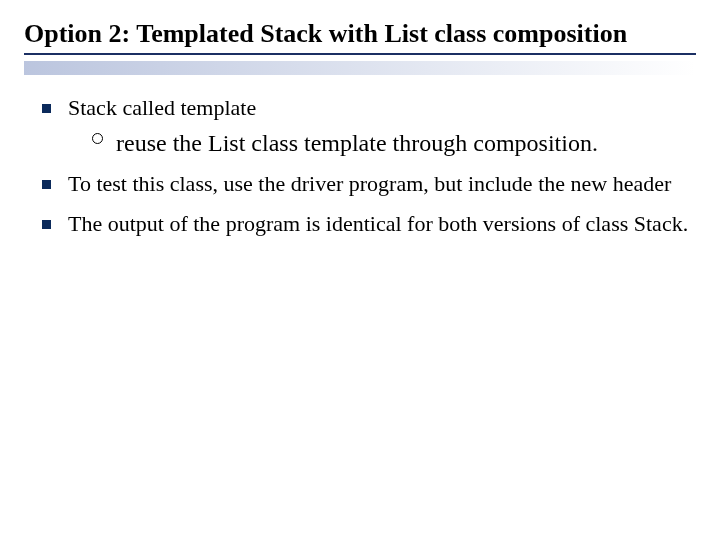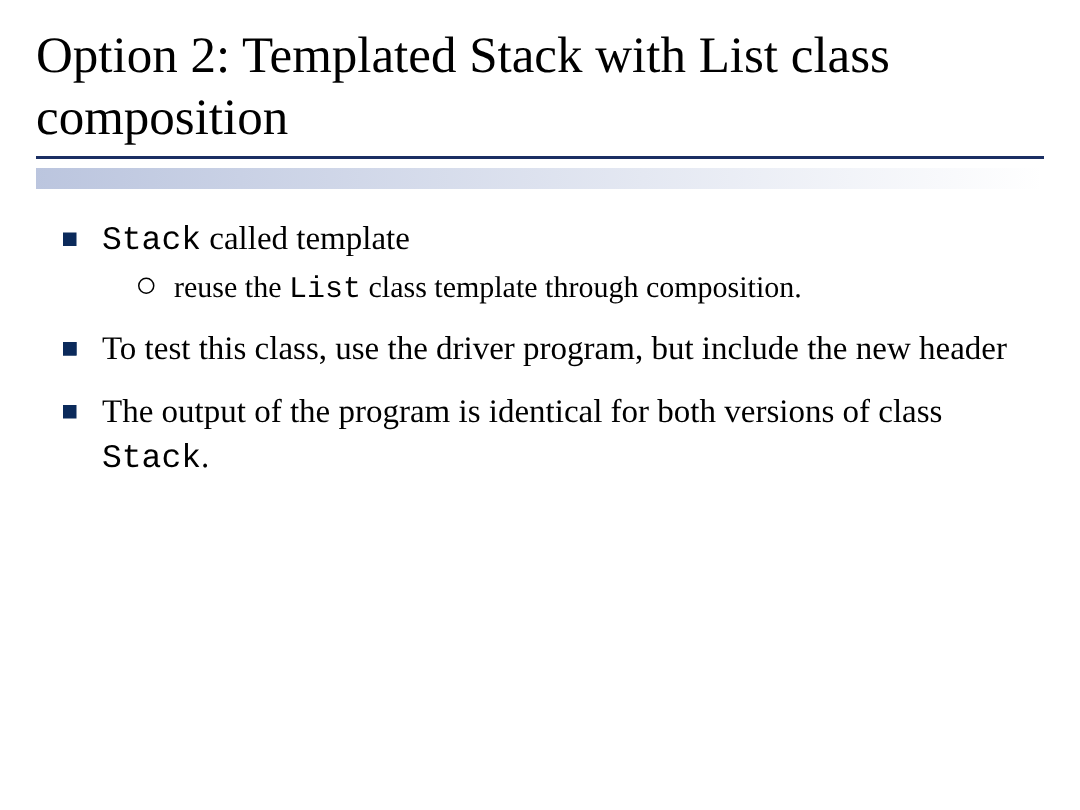--- a/index.html
+++ b/index.html
@@ -10,22 +10,22 @@
     font-family: "Times New Roman", Times, serif;
     background: #ffffff;
     color: #000000;
     overflow: hidden;
   }
   .slide {
     padding: 18px 24px 24px 24px;
     box-sizing: border-box;
   }
   .title {
-    font-size: 34px;
-    font-weight: normal;
+    font-size: 26px;
+    font-weight: bold;
     color: #000;
     margin: 0 0 4px 0;
     line-height: 1.2;
   }
   .underline {
     border-bottom: 2px solid #1b2f63;
     margin-bottom: 6px;
   }
   .gradient-bar {
     height: 14px;
@@ -54,37 +54,37 @@
     background: #0b2a5b;
   }
   ul.level2 {
     list-style: none;
     padding: 0;
     margin: 4px 0 0 24px;
   }
   ul.level2 > li {
     position: relative;
     padding-left: 24px;
-    font-size: 20px;
+    font-size: 24px;
     line-height: 1.35;
     margin-bottom: 2px;
   }
   ul.level2 > li::before {
     content: "";
     position: absolute;
     left: 0;
     top: 6px;
     width: 9px;
     height: 9px;
     border: 1px solid #000;
     border-radius: 50%;
     background: transparent;
   }
   .code {
-    font-family: Liberation Mono, monospace;
+    font-family: Liberation Serif, serif;
   }
 </style>
 </head>
 <body>
 
 <div class="slide">
   <h1 class="title">Option 2: Templated Stack with List class composition</h1>
   <div class="underline"></div>
   <div class="gradient-bar"></div>
 

